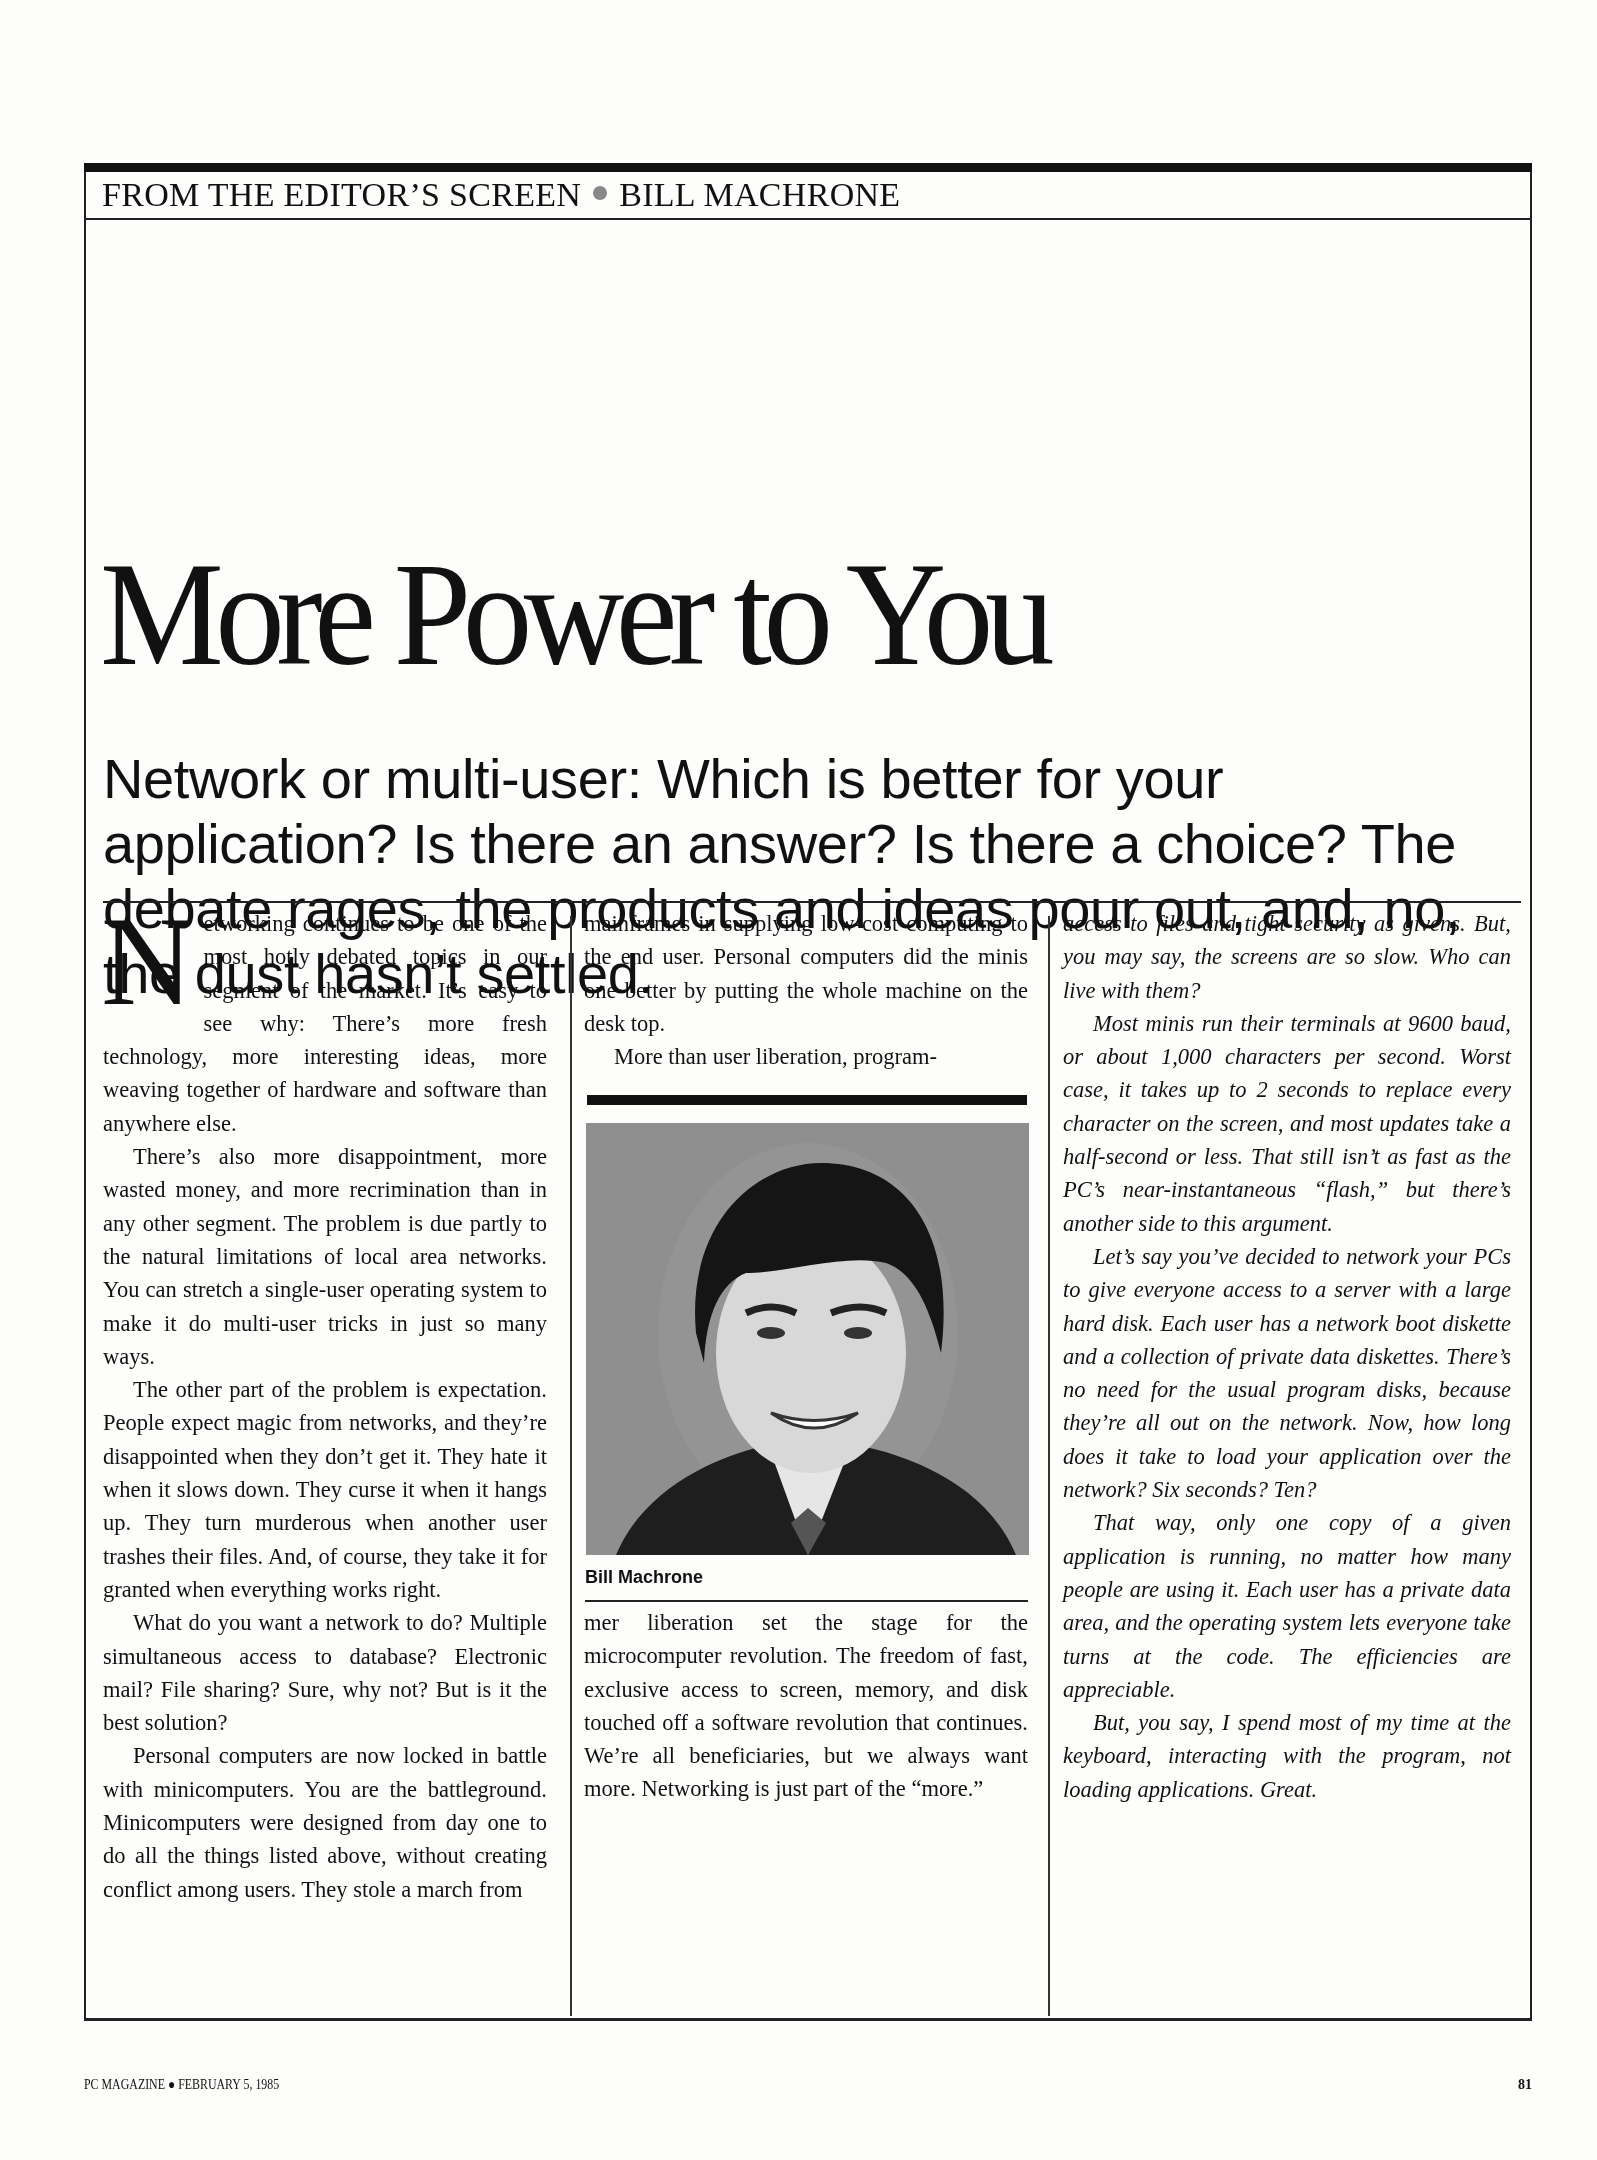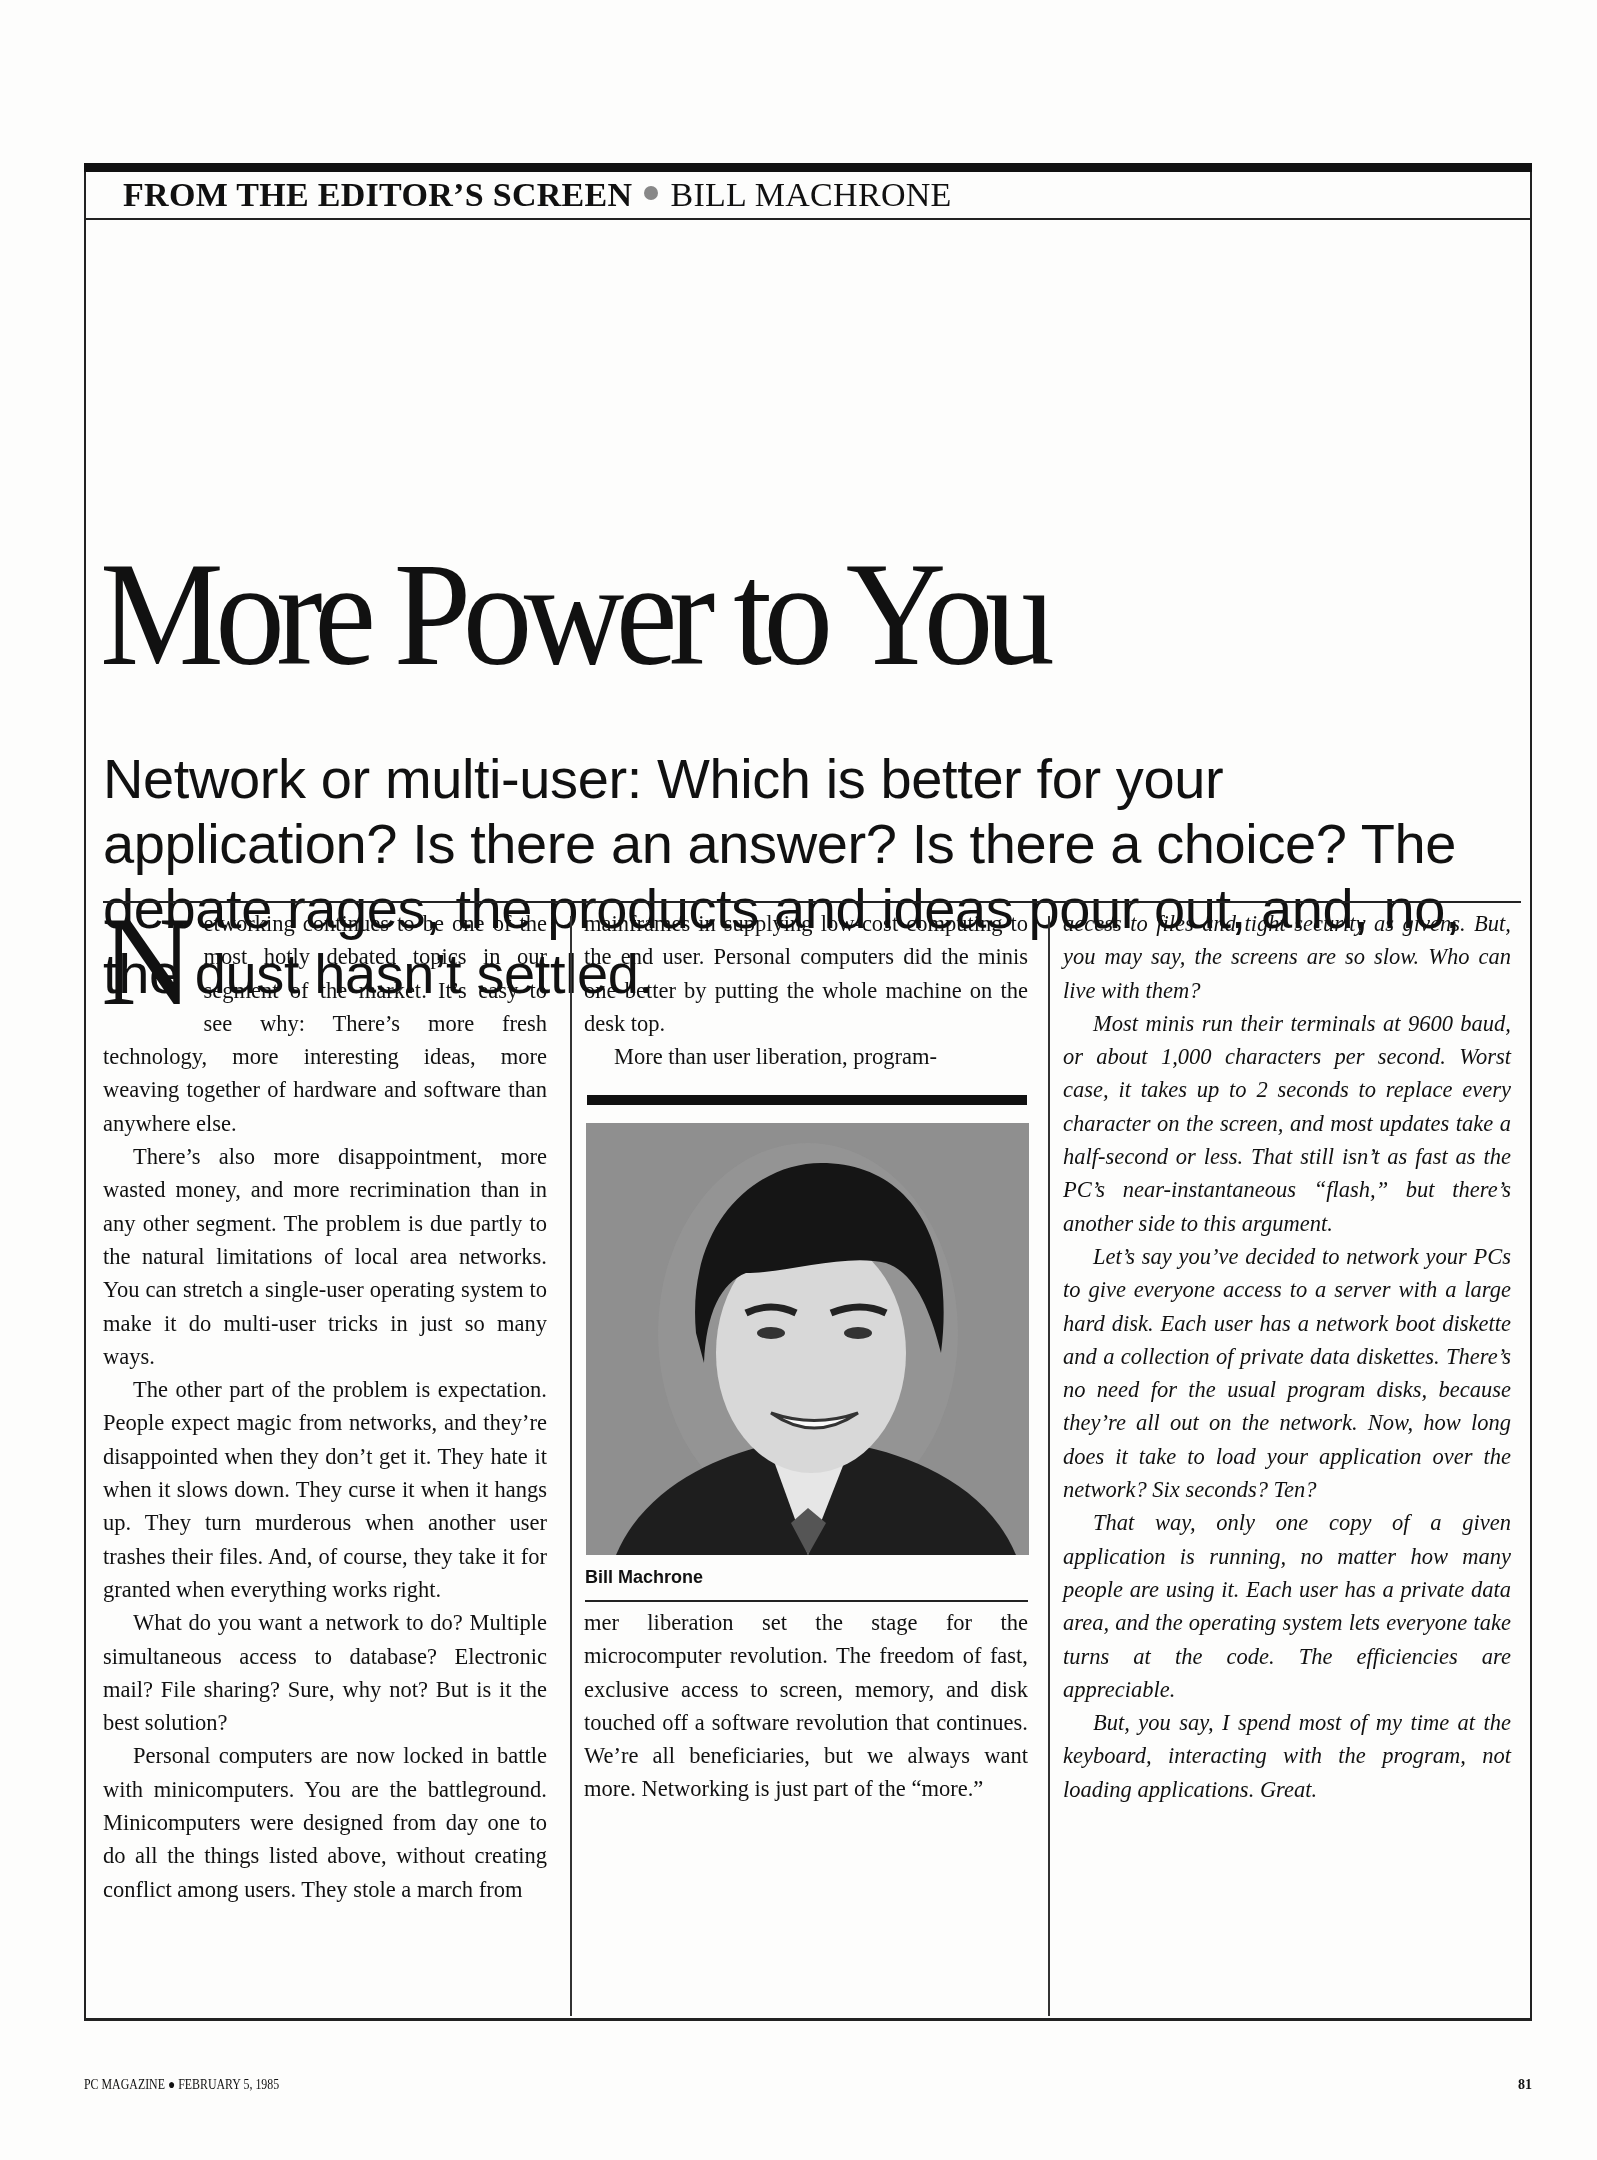--- a/index.html
+++ b/index.html
@@ -14,21 +14,21 @@
     }
     .topbar {
       position: absolute; left: 84px; top: 163px; width: 1448px; height: 9px; background: #111;
     }
     .header {
       position: absolute; left: 86px; top: 172px; width: 1444px; height: 48px;
       border-bottom: 2px solid #222; box-sizing: border-box;
       display: flex; align-items: center; padding-left: 16px;
       font-size: 34px; letter-spacing: 0.3px;
     }
-    .header .section { font-weight: bold; margin-left: 21px; }
+    .header .section { font-weight: normal; }
     .header .bullet {
       display: inline-block; width: 14px; height: 14px; border-radius: 50%;
       background: #888; margin: 0 12px 0 12px; position: relative; top: -2px;
     }
     .header .author { font-weight: normal; }
 
     .title {
       position: absolute; left: 100px; top: 540px; white-space: nowrap;
       font-family: "Liberation Serif", serif; font-size: 148px; line-height: 1;
       letter-spacing: -9px; transform: scaleX(0.94); transform-origin: left top;

